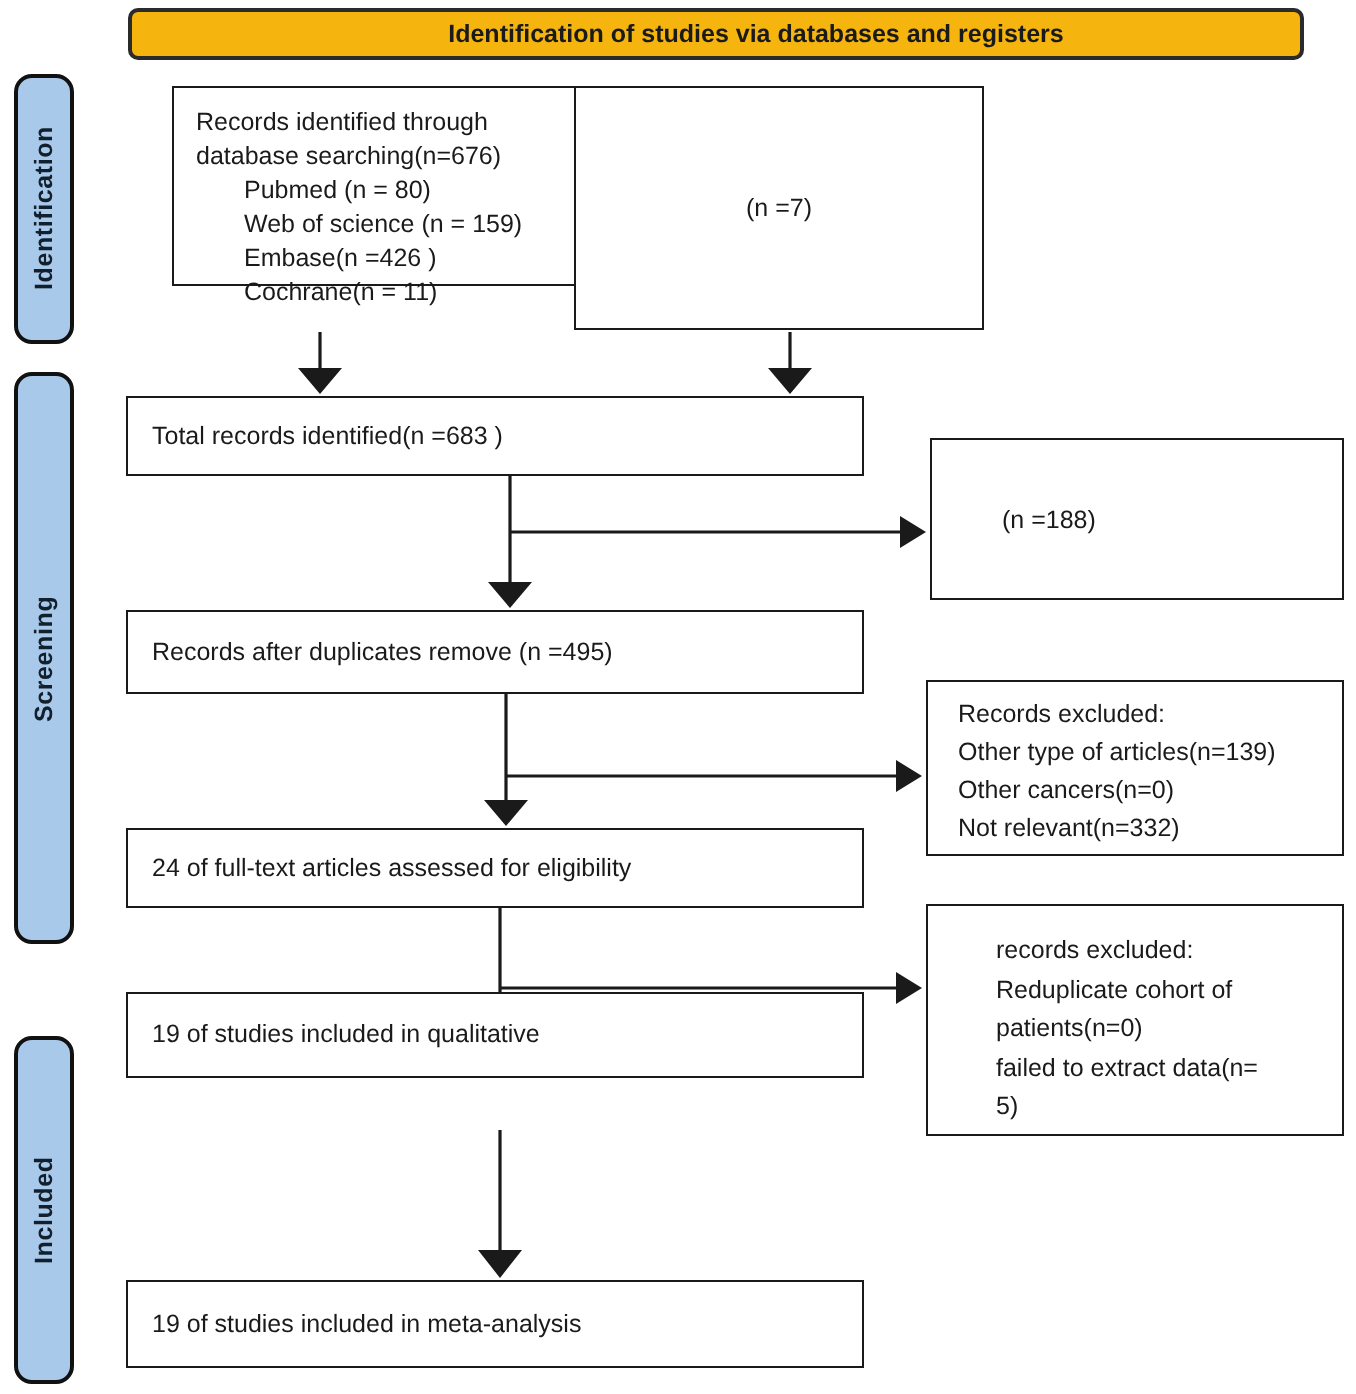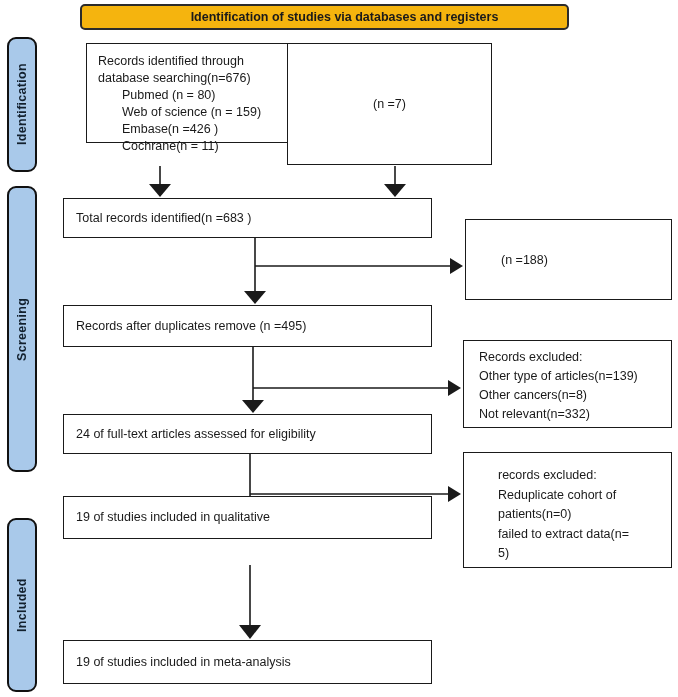--- a/index.html
+++ b/index.html
@@ -10,21 +10,21 @@
     font-family: "Liberation Sans", sans-serif;
     color: #1a1a1a;
     overflow: hidden;
   }
   .arrow-layer {
     position: absolute; left: 0; top: 0;
     pointer-events: none;
   }
   .banner {
     position: absolute;
-    left: 80px; top: 4px; width: 489px; height: 26px;
+    left: 64px; top: 4px; width: 588px; height: 26px;
     border: 2px solid #2b2b2b; border-radius: 5px;
     display: flex; align-items: center; justify-content: center;
     font-weight: bold; font-size: 12.5px;
     box-sizing: border-box;
     padding-left: 40px;
   }
   .stage {
     position: absolute;
     width: 30px;
     border: 2px solid #111; border-radius: 9px;
@@ -151,21 +151,21 @@
     <div>(n =188)</div>
   </div>
 
   <div class="box box-single box-afterdup">
     <span>Records after duplicates remove (n =495)</span>
   </div>
 
   <div class="box box-excl-screen">
     <div>Records excluded:</div>
     <div>Other type of articles(n=139)</div>
-    <div>Other cancers(n=8)</div>
+    <div>Other cancers(n=0)</div>
     <div>Not relevant(n=332)</div>
   </div>
 
   <div class="box box-single box-fulltext">
     <span>24 of full-text articles assessed for eligibility</span>
   </div>
 
   <div class="box box-excl-elig">
     <div>records excluded:</div>
     <div>Reduplicate cohort of</div>

